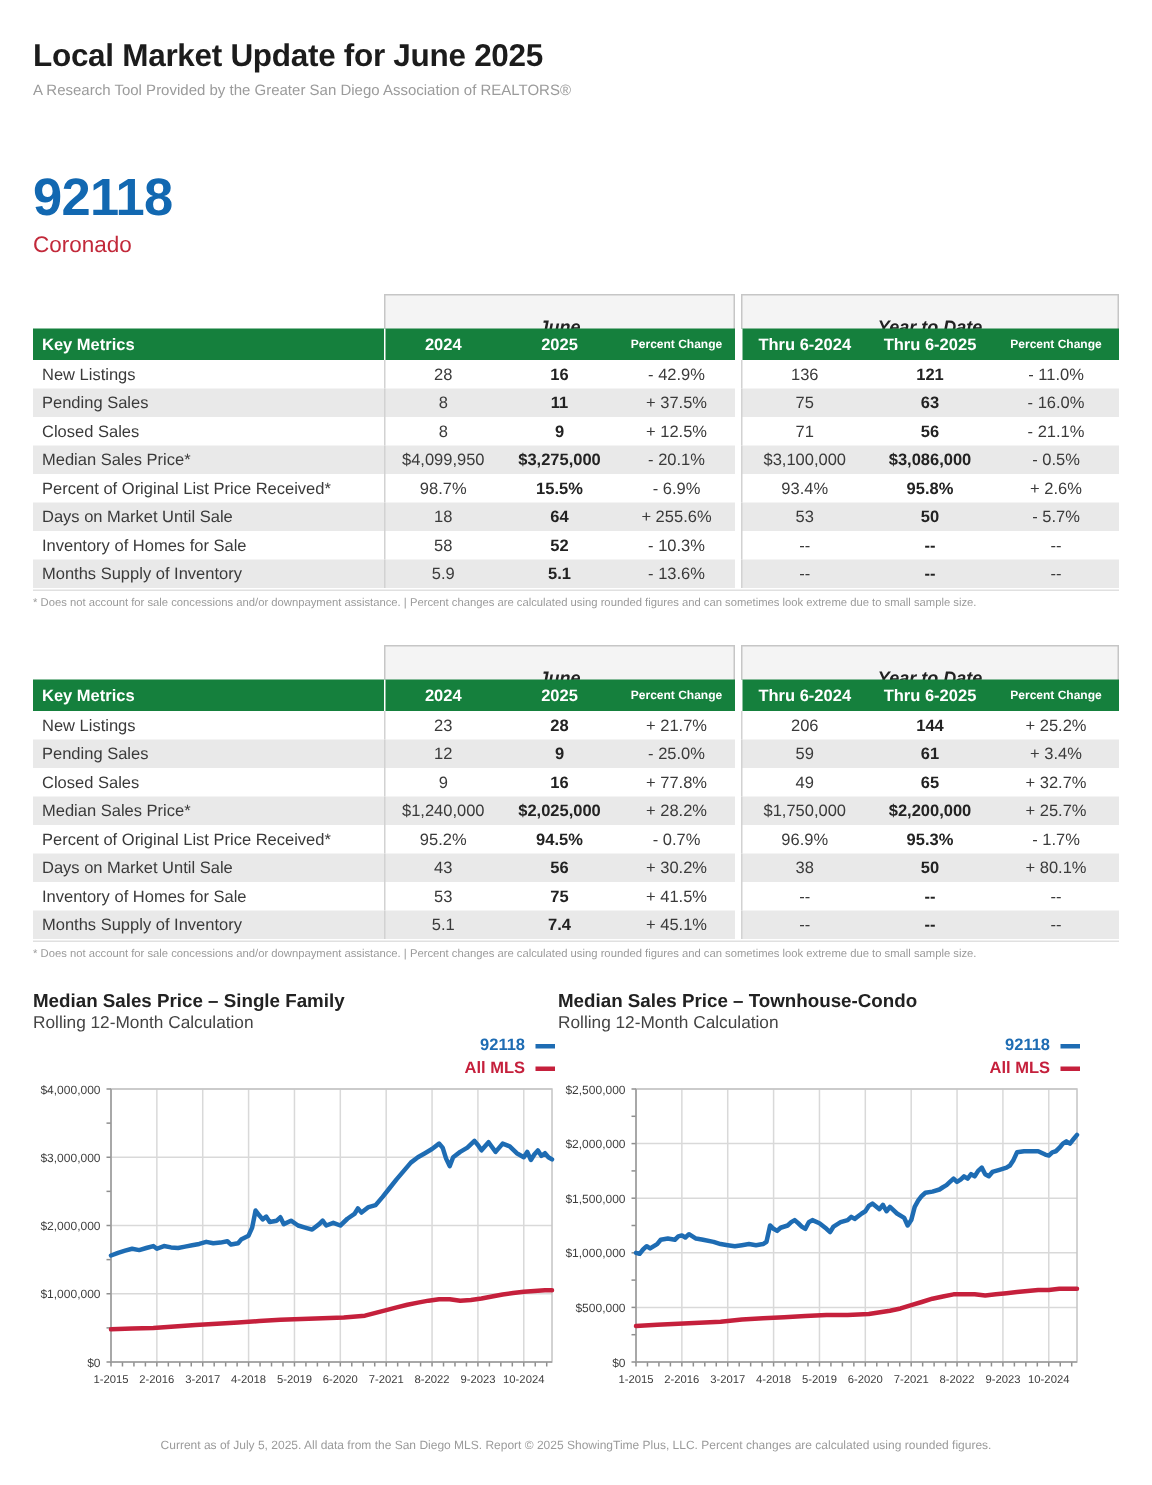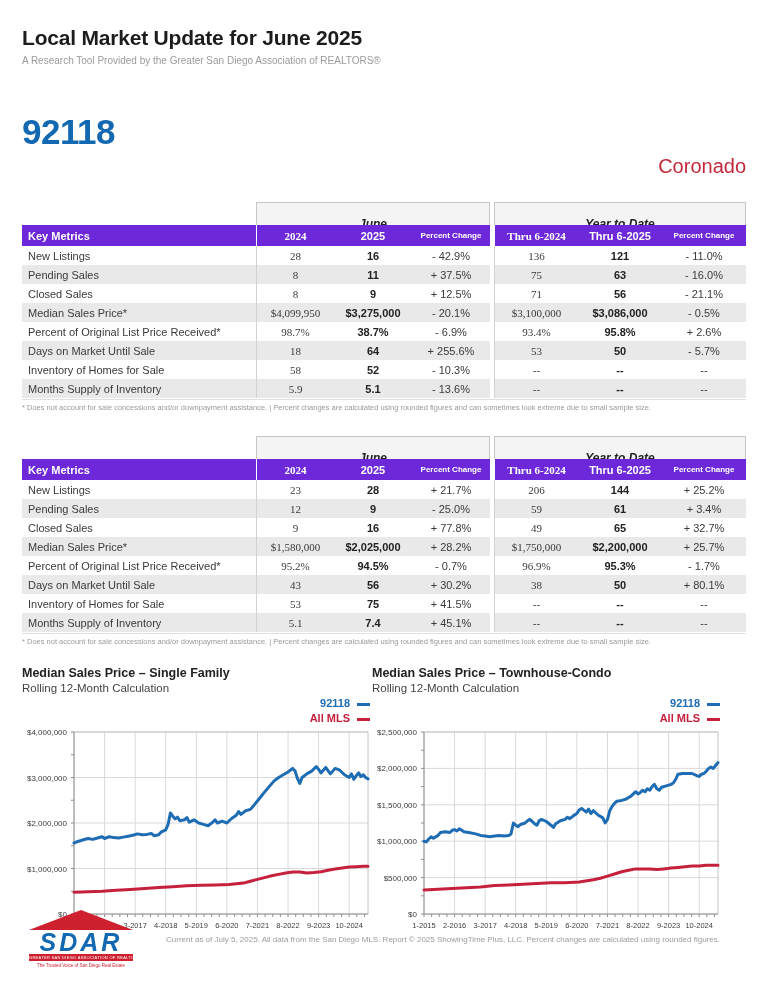--- a/index.html
+++ b/index.html
@@ -4,40 +4,40 @@
 <style>
   * { box-sizing: border-box; margin: 0; padding: 0; }
   html,body { background:#fff; }
   body { font-family:"Liberation Sans","DejaVu Sans",sans-serif; color:#333; }
   .page { width:768px; height:990px; padding:26px 22px 16px 22px; overflow:hidden; position:relative; background:#fff; }
 
   
   .title { font-size:21px; font-weight:bold; color:#1c1c1c; letter-spacing:-0.2px; }
   .subtitle { font-size:10px; color:#9b9b9b; margin-top:5px; }
   .zip { margin-top:46px; font-size:35px; font-weight:bold; color:#1268b1; letter-spacing:-0.5px; }
-  .area { margin-top:3px; font-size:20px; color:#c2293a;text-align:right; }
+  .area { margin-top:3px; font-size:15px; color:#c2293a; }
 
   
   .mtable { margin-top:24px; width:724px; font-size:11px; }
   .trow { display:grid; grid-template-columns:234px 78px 78px 78px 4px 84px 84px 84px; align-items:stretch; }
   .group-row { height:23px; }
   .tname { font-size:14px; font-weight:bold; color:#222; display:flex; align-items:center;margin-top:28px; }
   .ghead { grid-column:span 3; background:#f4f4f4; border:1px solid #c6c6c6; display:flex; align-items:center; justify-content:center; font-size:12px; font-weight:bold; color:#222;font-style:italic; }
   .head-row { height:21px; }
-  .head-row > div { background:#6d28d9; color:#fff; font-weight:bold; display:flex; align-items:center; justify-content:center; }
+  .head-row > div { background:#15803d; color:#fff; font-weight:bold; display:flex; align-items:center; justify-content:center; }
   .head-row .metric-h { justify-content:flex-start; padding-left:6px; }
   .head-row .pc { font-size:8px; font-weight:bold; }
   .head-row .spacer, .data-row .spacer { background:#fff; }
   .data-row { height:19px; }
   .data-row > div { display:flex; align-items:center; justify-content:center; background:#fff; color:#3a3a3a; }
   .data-row .metric { justify-content:flex-start; padding-left:6px; }
   .data-row.alt > div { background:#e9e9e9; }
   .data-row.alt > .spacer { background:#fff; }
   .data-row .bold { font-weight:bold; color:#222; }
-  .data-row .vline, .head-row .vline { border-left:1px solid #d2d2d2;font-family:Liberation Serif, serif; }
+  .data-row .vline, .head-row .vline { border-left:1px solid #d2d2d2; }
   .head-row .vline { border-left:1px solid #fff; }
   .tfoot { margin-top:1px; font-size:7.5px; color:#9a9a9a; border-top:1px solid #e0e0e0; padding-top:3px; }
 
   
   .charts { margin-top:20px; display:flex; }
   .chart { width:350px; }
   .chart-head { position:relative; height:60px; }
   .chart-title { font-size:12.5px; font-weight:bold; color:#222; }
   .chart-sub { font-size:11.5px; color:#444; margin-top:2px; }
   .legend { position:absolute; right:2px; bottom:0; text-align:right; }
@@ -120,21 +120,21 @@
           <div class="val bold">$3,275,000</div>
           <div class="val">- 20.1%</div>
           <div class="spacer"></div>
           <div class="val vline">$3,100,000</div>
           <div class="val bold">$3,086,000</div>
           <div class="val">- 0.5%</div>
         </div>
         <div class="trow data-row">
           <div class="metric">Percent of Original List Price Received*</div>
           <div class="val vline">98.7%</div>
-          <div class="val bold">38.7%</div>
+          <div class="val bold">15.5%</div>
           <div class="val">- 6.9%</div>
           <div class="spacer"></div>
           <div class="val vline">93.4%</div>
           <div class="val bold">95.8%</div>
           <div class="val">+ 2.6%</div>
         </div>
         <div class="trow data-row alt">
           <div class="metric">Days on Market Until Sale</div>
           <div class="val vline">18</div>
           <div class="val bold">64</div>
@@ -208,21 +208,21 @@
           <div class="val vline">9</div>
           <div class="val bold">16</div>
           <div class="val">+ 77.8%</div>
           <div class="spacer"></div>
           <div class="val vline">49</div>
           <div class="val bold">65</div>
           <div class="val">+ 32.7%</div>
         </div>
         <div class="trow data-row alt">
           <div class="metric">Median Sales Price*</div>
-          <div class="val vline">$1,580,000</div>
+          <div class="val vline">$1,240,000</div>
           <div class="val bold">$2,025,000</div>
           <div class="val">+ 28.2%</div>
           <div class="spacer"></div>
           <div class="val vline">$1,750,000</div>
           <div class="val bold">$2,200,000</div>
           <div class="val">+ 25.7%</div>
         </div>
         <div class="trow data-row">
           <div class="metric">Percent of Original List Price Received*</div>
           <div class="val vline">95.2%</div>
@@ -460,22 +460,16 @@
             <text x="266.032" y="202" text-anchor="middle" font-size="7.5" fill="#3d3d3d">8-2022</text>
             <text x="296.60799999999995" y="202" text-anchor="middle" font-size="7.5" fill="#3d3d3d">9-2023</text>
             <text x="327.184" y="202" text-anchor="middle" font-size="7.5" fill="#3d3d3d">10-2024</text>
           </g>
           <polyline points="52.0,164.0 66.1,163.2 80.2,162.5 94.3,161.8 108.4,161.1 122.6,159.6 136.7,158.9 150.8,158.2 164.9,157.4 179.0,156.7 193.1,156.7 207.2,156.0 221.3,153.8 228.4,152.3 235.5,150.1 242.5,148.0 249.6,145.8 256.6,144.3 263.7,142.9 270.7,142.9 277.8,142.9 284.8,143.6 291.9,142.9 299.0,142.1 306.0,141.4 313.1,140.7 320.1,140.0 327.2,140.0 334.2,139.2 341.3,139.2 346.0,139.2" fill="none" stroke="#c5203c" stroke-width="3" stroke-linejoin="round" stroke-linecap="round"></polyline>
           <polyline points="52.0,115.2 54.4,115.9 56.7,113.0 59.1,110.8 61.4,112.3 66.1,109.4 68.5,106.5 73.2,105.7 77.9,106.5 80.2,104.3 82.6,103.6 84.9,105.0 87.3,102.8 92.0,105.7 96.7,106.5 103.7,107.9 108.4,109.4 113.2,110.1 117.9,110.8 122.6,110.1 127.3,109.4 132.0,110.1 136.7,109.4 139.0,107.9 141.4,97.0 143.7,99.2 146.1,100.6 148.4,98.5 153.1,97.0 155.5,94.8 157.8,93.4 160.2,95.5 162.5,97.7 164.9,99.2 167.2,94.8 169.6,93.4 174.3,95.5 179.0,99.2 181.4,101.4 183.7,97.7 188.4,94.8 193.1,93.4 195.5,91.2 197.8,92.6 202.5,89.0 204.9,87.5 207.2,83.9 209.6,82.4 214.3,86.1 216.6,83.2 219.0,87.5 221.3,84.6 226.0,89.0 230.8,91.9 233.1,97.0 235.5,93.4 237.8,84.6 240.2,80.3 242.5,77.3 244.9,75.2 249.6,74.4 254.3,73.0 256.6,71.5 259.0,70.1 261.3,67.9 263.7,65.7 266.0,67.9 268.4,66.4 270.7,64.2 273.1,65.7 275.4,62.8 277.8,64.2 280.1,60.6 282.5,58.4 284.8,62.8 287.2,64.2 289.6,61.3 294.3,59.9 299.0,58.4 301.3,57.0 303.7,53.3 306.0,48.2 310.7,47.5 315.4,47.5 320.1,47.5 324.8,49.7 327.2,50.4 329.5,48.2 331.9,47.5 334.2,45.3 336.6,42.4 338.9,40.9 341.3,42.4 343.6,39.5 346.0,36.6" fill="none" stroke="#1e6cb3" stroke-width="3" stroke-linejoin="round" stroke-linecap="round"></polyline>
         </svg></div>
     </section>
 
   <footer class="footer">
-    <div class="logo">
-      <div class="logo-roof"></div>
-      <div class="logo-word">SDAR</div>
-      <div class="logo-bar">GREATER SAN DIEGO ASSOCIATION OF REALTORS®</div>
-      <div class="logo-tag">The Trusted Voice of San Diego Real Estate</div>
-    </div>
     <div class="footer-note">Current as of July 5, 2025. All data from the San Diego MLS. Report © 2025 ShowingTime Plus, LLC. Percent changes are calculated using rounded figures.</div>
   </footer>
 
 </div>
 
 </body></html>

